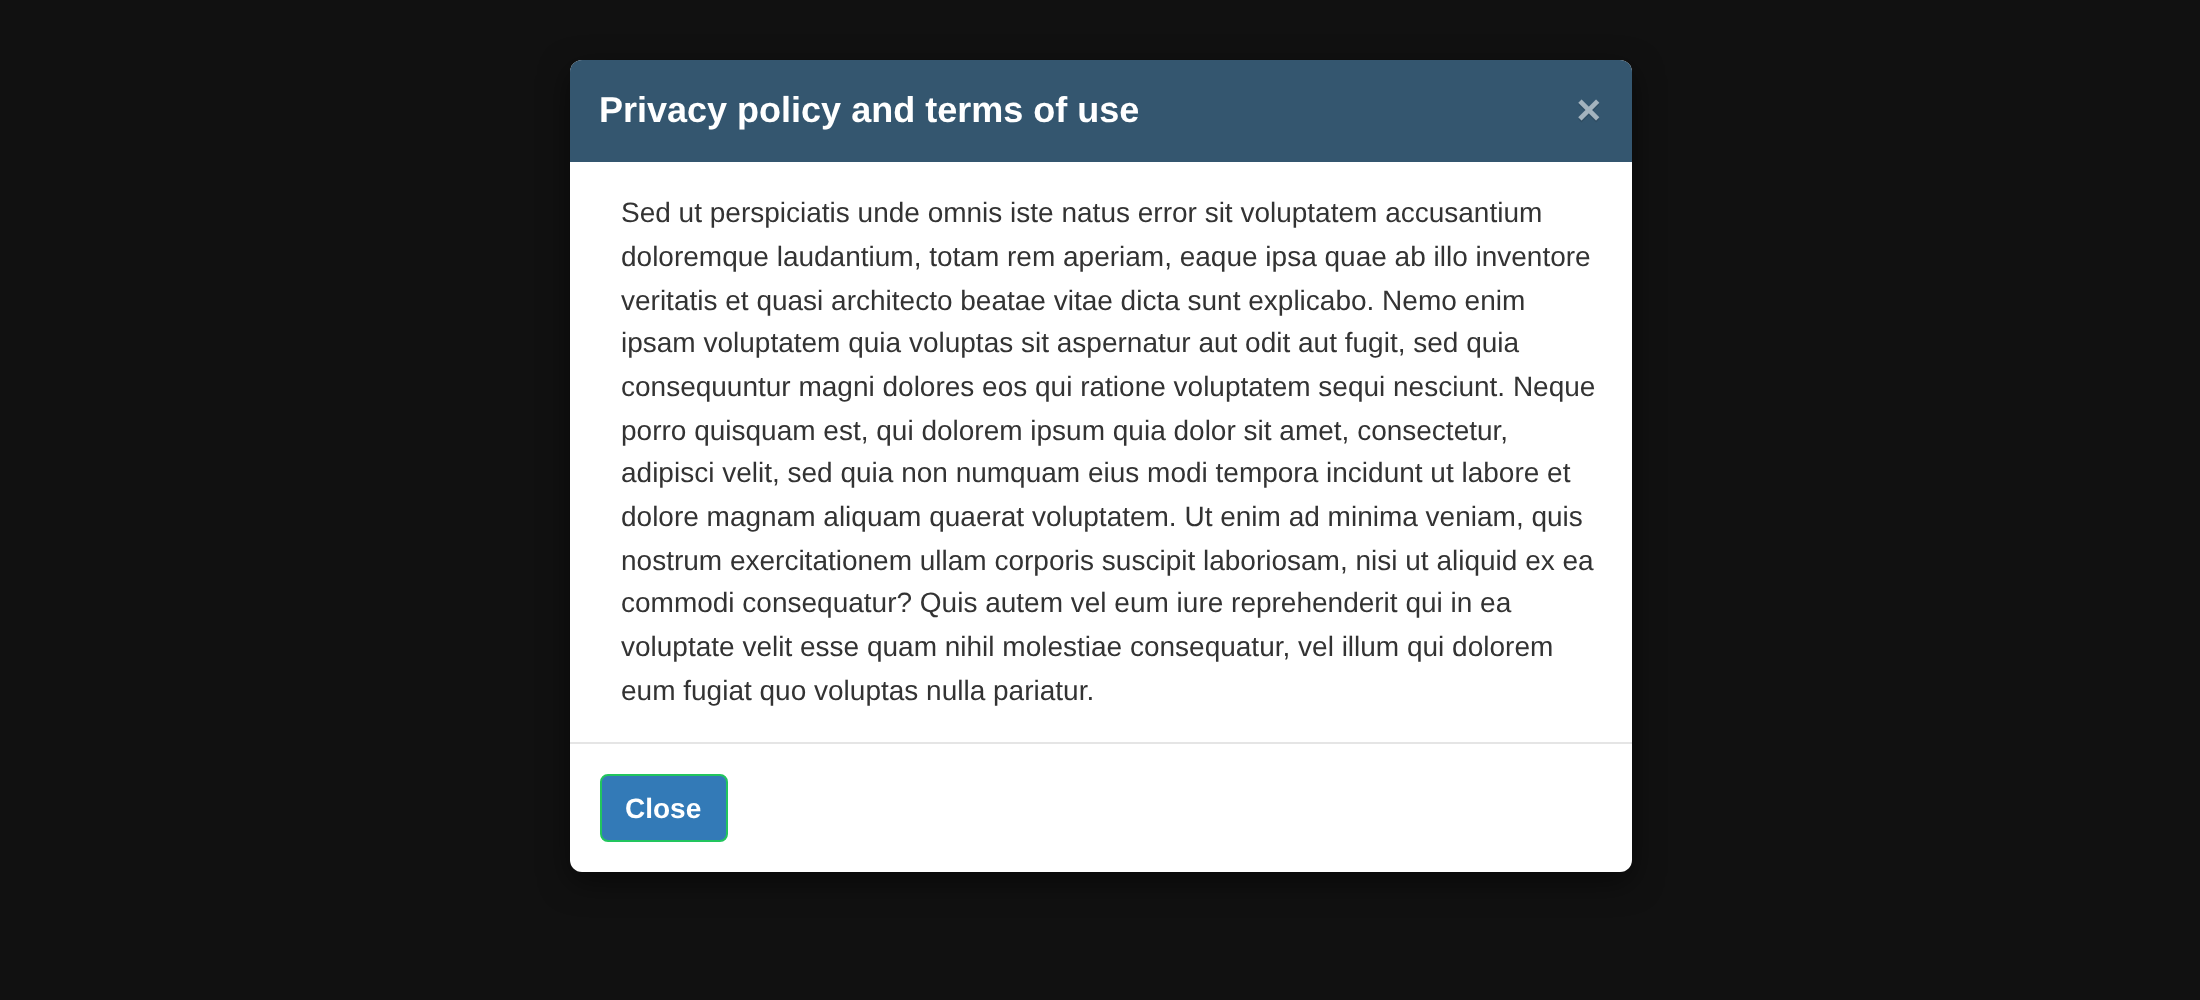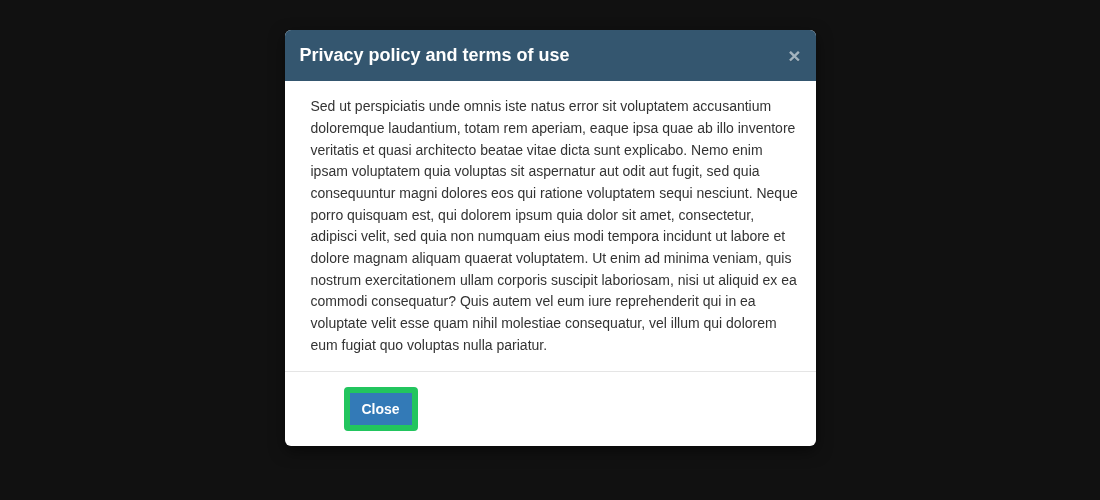--- a/index.html
+++ b/index.html
@@ -57,28 +57,27 @@
     }
     .modal-footer {
       padding: 15px;
       border-top: 1px solid #e5e5e5;
       display: flex;
       justify-content: flex-start;
     }
     .btn-close {
       background: #337ab7;
       color: #ffffff;
-      border: 6px solid #22c55e;
+      border: 1px solid #22c55e;
       padding: 6px 12px;
       font-size: 14px;
       font-weight: bold;
       border-radius: 4px;
       cursor: pointer;
       line-height: 1.42857143;
-      margin-left: 44px;
     }
   </style>
 </head>
 <body>
 
 <div class="modal">
   <div class="modal-header">
     <h4 class="modal-title">Privacy policy and terms of use</h4>
     <span class="close-icon">×</span>
   </div>

